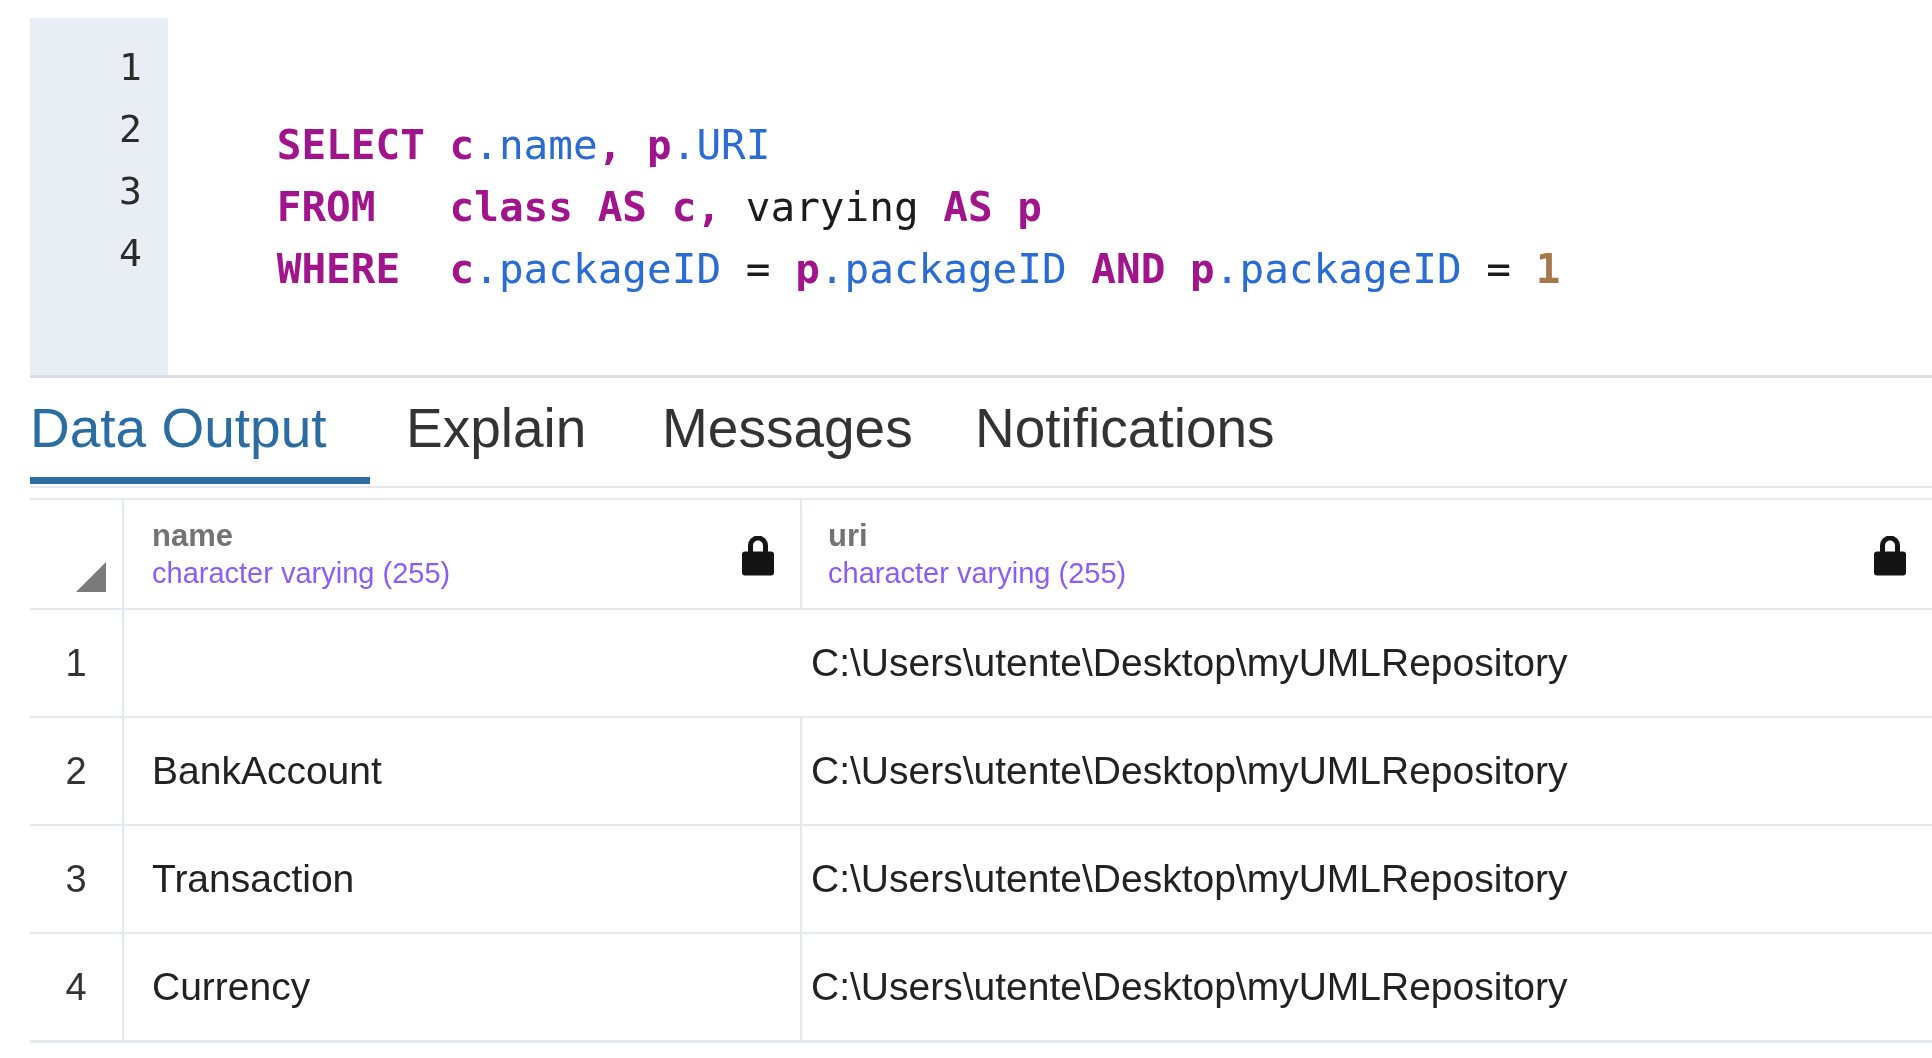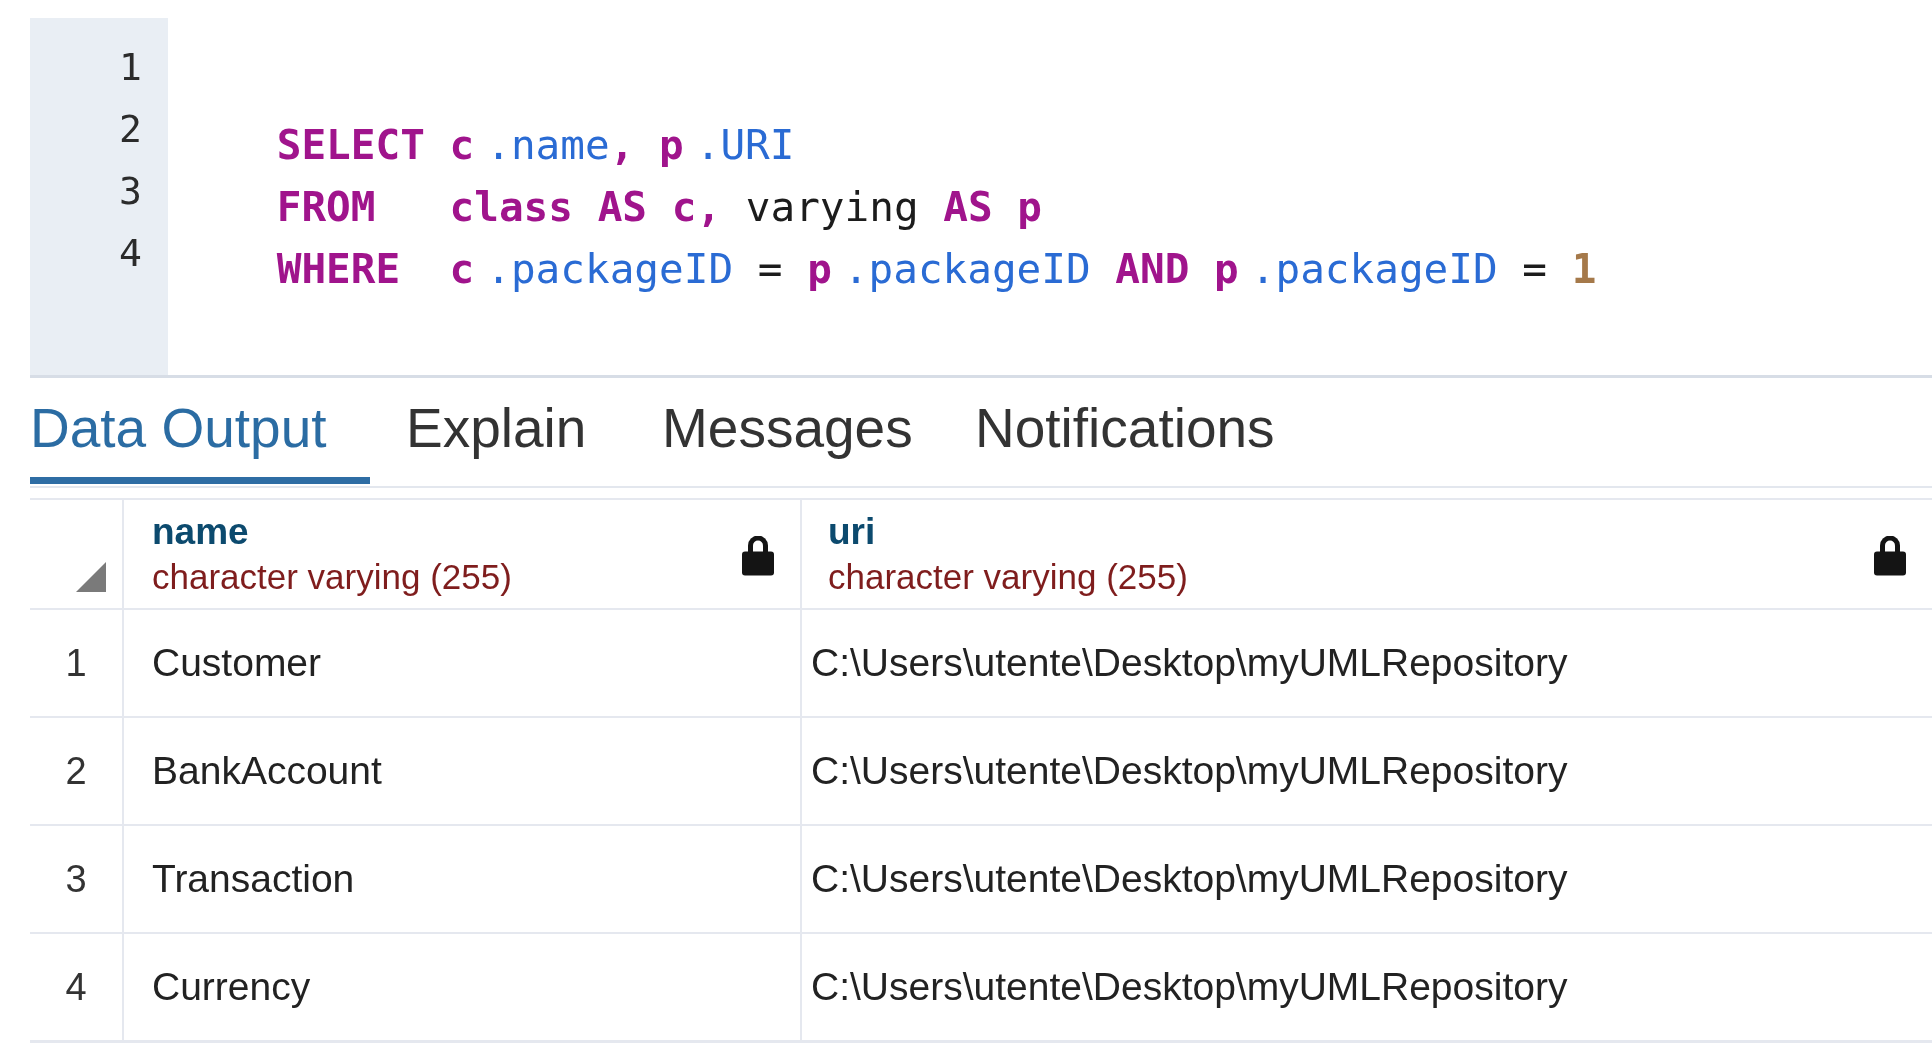--- a/index.html
+++ b/index.html
@@ -62,21 +62,21 @@
     font-size: 41px;
     letter-spacing: 0px;
   }
   .ln1, .ct1 { top: 28px; }
   .ln2, .ct2 { top: 90px; }
   .ln3, .ct3 { top: 152px; }
   .ln4, .ct4 { top: 214px; }
 
   .kw   { color: #a0148c; font-weight: bold; }
   .alias{ color: #a0148c; font-weight: bold; }
-  .col  { color: #2a6bd4; font-weight: normal; margin-left: 12px; }
+  .col  { color: #2a6bd4; font-weight: normal; }
   .ident{ color: #1c1c1c; font-weight: normal; }
   .op   { color: #1c1c1c; font-weight: normal; }
   .num  { color: #a5794a; font-weight: bold; }
   .punc { color: #a0148c; font-weight: bold; }
 
   
   #tabs {
     position: absolute;
     left: 0;
     top: 392px;
@@ -178,29 +178,29 @@
   .hdr-stack {
     display: flex;
     flex-direction: column;
     justify-content: center;
     align-items: flex-start;
     height: 100%;
     padding-left: 28px;
     box-sizing: border-box;
   }
   .hdr-title {
-    font-size: 37px;
+    font-size: 31px;
     font-weight: bold;
-    color: #0c4a6e;
+    color: #737373;
     line-height: 1.25;
   }
   .hdr-type {
-    font-size: 35px;
+    font-size: 29px;
     font-weight: normal;
-    color: #7f1d1d;
+    color: #8b5cf6;
     line-height: 1.25;
   }
   .lock-icon {
     position: absolute;
     right: 26px;
     top: 50%;
     transform: translateY(-46%);
     width: 32px;
     height: 40px;
   }
@@ -302,21 +302,20 @@
       </div>
       <span class="lock-icon">
         <span class="lock-shackle"></span>
           <span class="lock-body"></span>
       </span>
     </div>
   </div>
 
   <div class="grid-row" style="top:112px; height:108px;">
     <div class="cell-num">1</div>
-    <div class="cell-name">Customer</div>
     <div class="cell-uri">C:\Users\utente\Desktop\myUMLRepository</div>
   </div>
 
   <div class="grid-row" style="top:220px; height:108px;">
     <div class="cell-num">2</div>
     <div class="cell-name">BankAccount</div>
     <div class="cell-uri">C:\Users\utente\Desktop\myUMLRepository</div>
   </div>
 
   <div class="grid-row" style="top:328px; height:108px;">

